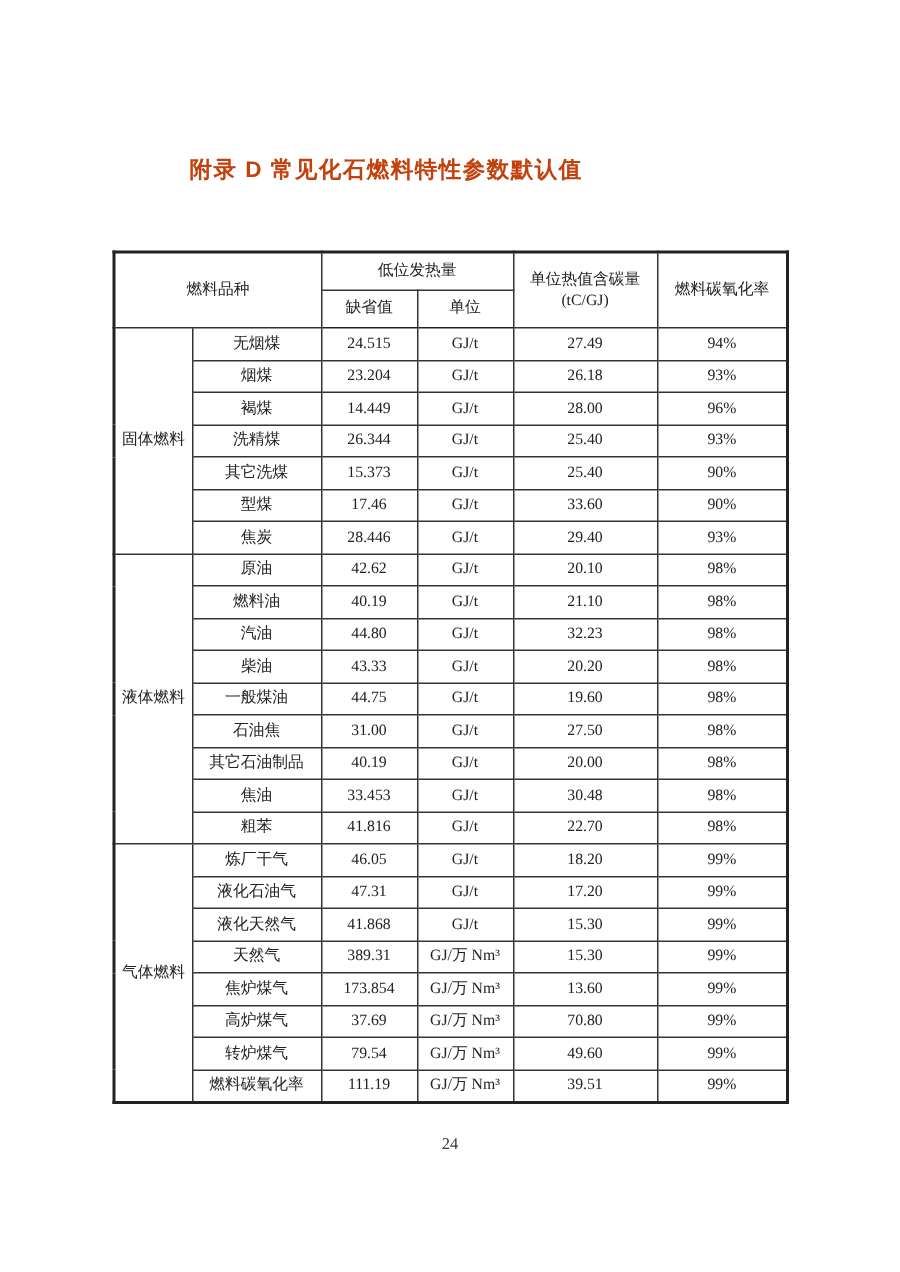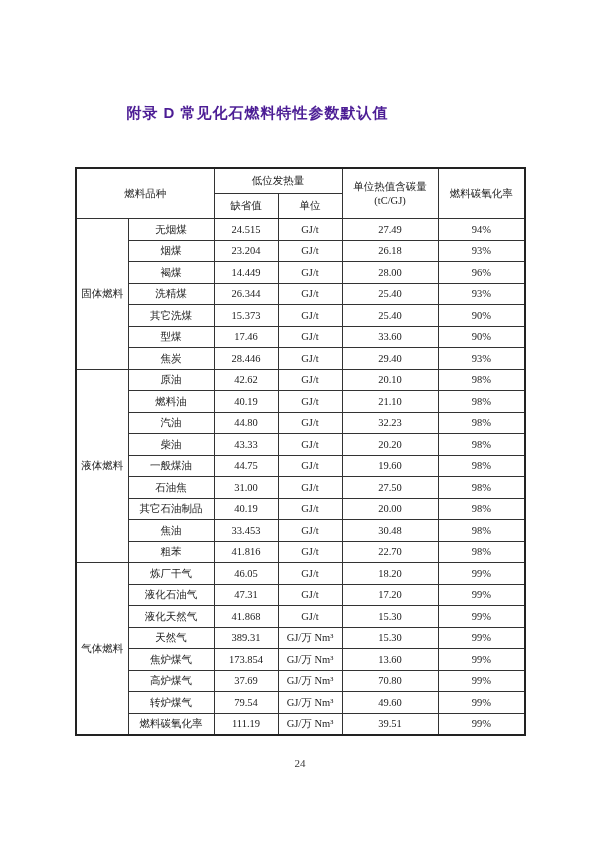--- a/index.html
+++ b/index.html
@@ -12,21 +12,21 @@
     overflow: hidden;
   }
   .doc-title {
     position: absolute;
     top: 104px; left: 0; width: 515px;
     text-align: center;
     font-family: "Liberation Sans", "DejaVu Sans", sans-serif;
     font-size: 15px;
     font-weight: bold;
     letter-spacing: 1px;
-    color: #4c1d95;
+    color: #c2410c;
   }
   .table-wrap {
     position: absolute;
     top: 167px; left: 75px;
   }
   table.fuel-table {
     border-collapse: collapse;
     table-layout: fixed;
     width: 449px;
     border: 2px solid #222222;

